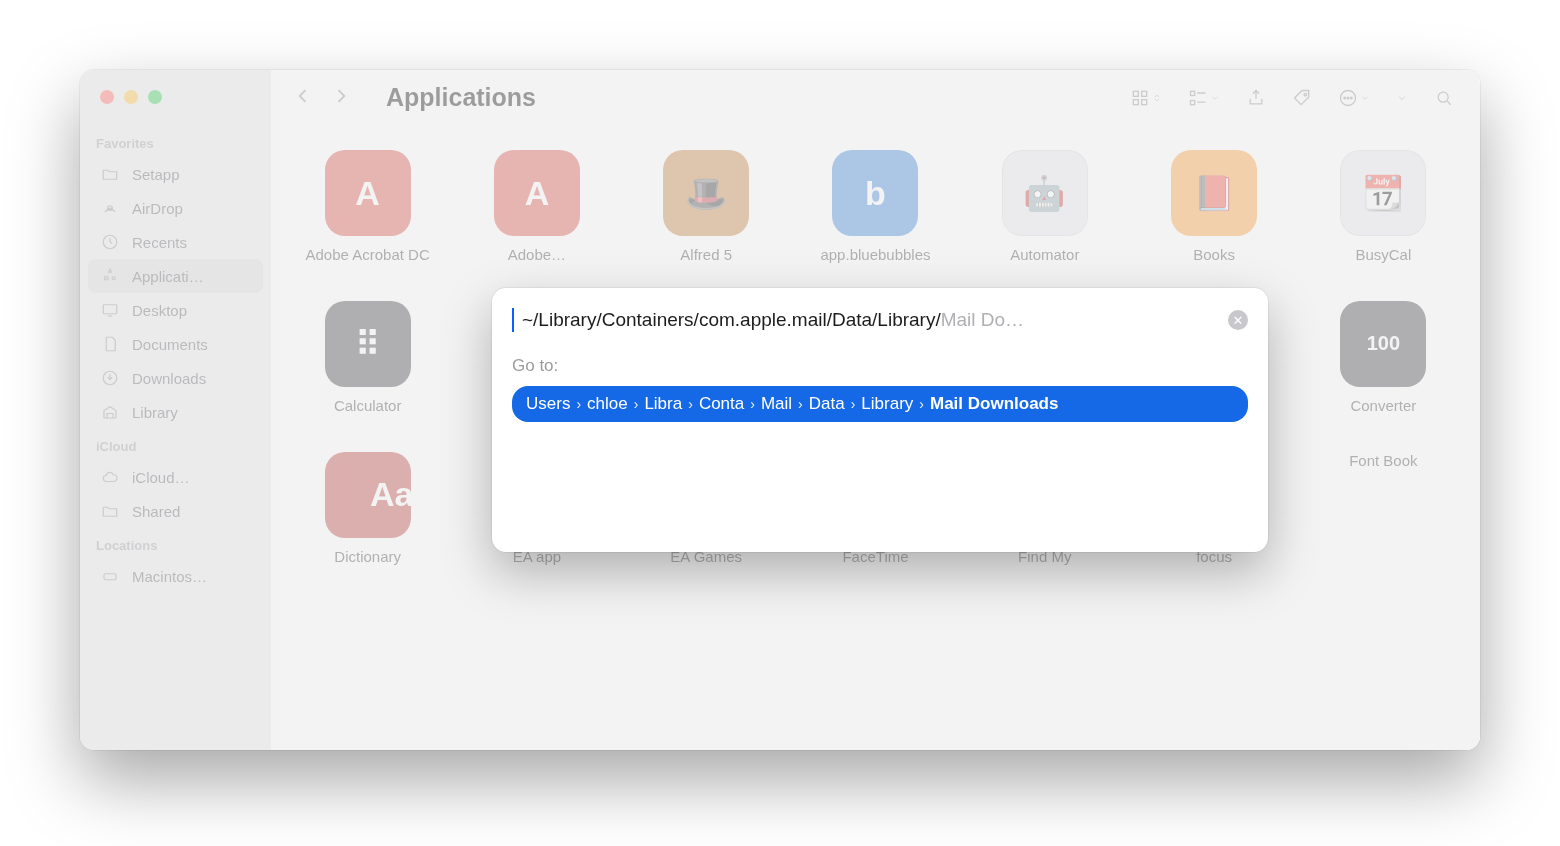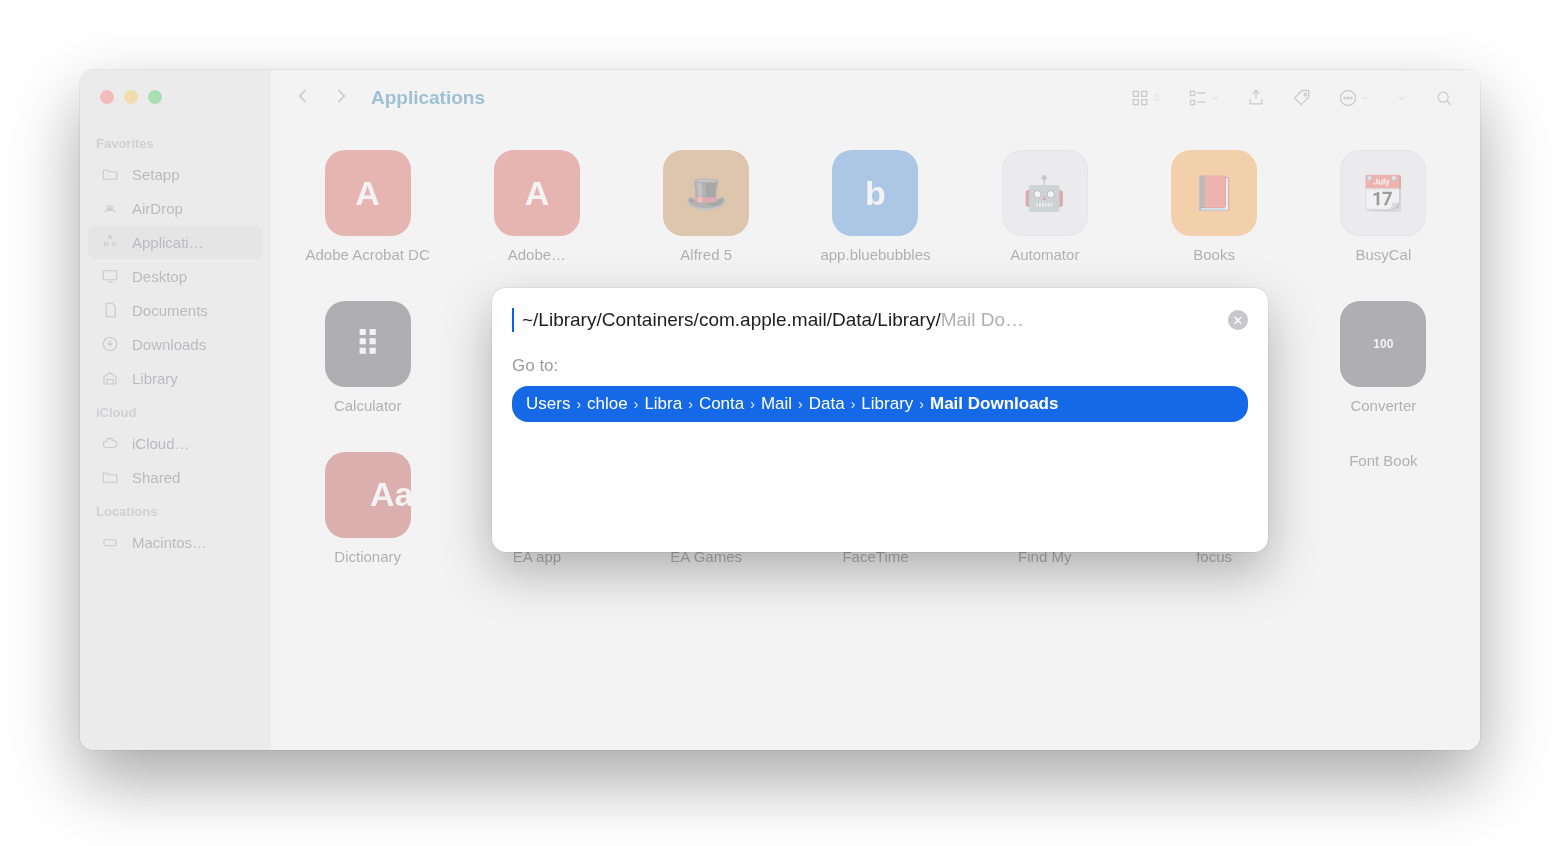--- a/index.html
+++ b/index.html
@@ -75,24 +75,24 @@
     height: 56px;
     display: flex;
     align-items: center;
     padding: 0 18px;
     gap: 10px;
     border-bottom: 1px solid rgba(0,0,0,0);
   }
   .nav-btn { color: #8e8e92; padding: 4px; }
   .nav-btn svg { width: 20px; height: 20px; stroke: currentColor; fill:none; stroke-width:2.2; }
   .title {
-    font-size: 19px;
+    font-size: 25px;
     font-weight: 600;
-    color: #0369a1;
-    margin-left: 6px;
+    color: #000000;
+    margin-left: 21px;
   }
   .spacer { flex: 1; }
   .tool-icon { color: #8e8e92; padding: 4px 8px; display:flex; align-items:center; gap:2px; }
   .tool-icon svg { width: 20px; height: 20px; stroke: currentColor; fill: none; stroke-width: 1.6; }
   
   .app-grid {
     padding: 24px 24px 0 24px;
     display: grid;
     grid-template-columns: repeat(7, 1fr);
     gap: 36px 24px;
@@ -208,20 +208,29 @@
       </div>
     <div class="side-item">
         <span class="side-icon">
           <svg viewBox="0 0 24 24">
             <circle cx="12" cy="12" r="3"></circle>
             <path d="M5 17a10 10 0 0 1 14 0M8 14a6 6 0 0 1 8 0"></path>
           </svg>
         </span>
         <span>AirDrop</span>
       </div>
+    <div class="side-item">
+        <span class="side-icon">
+          <svg viewBox="0 0 24 24">
+            <circle cx="12" cy="12" r="9"></circle>
+            <path d="M12 7v5l3 2"></path>
+          </svg>
+        </span>
+        <span>Recents</span>
+      </div>
     <div class="side-item selected">
         <span class="side-icon">
           <svg viewBox="0 0 24 24">
             <path d="M12 3l2 4h-4zM5 13h4v4H5zM15 15a2 2 0 1 0 4 0 2 2 0 1 0-4 0"></path>
           </svg>
         </span>
         <span>Applicati…</span>
       </div>
     <div class="side-item">
         <span class="side-icon">
@@ -400,21 +409,21 @@
         </div>
         <div class="app">
           <div class="app-icon" style="background: rgb(28, 28, 30);">🕓</div>
           <div class="app-label">Clock</div>
         </div>
         <div class="app">
           <div class="app-icon" style="background: rgb(232, 232, 234); color: rgb(85, 85, 85); box-shadow: rgba(0, 0, 0, 0.08) 0px 0px 0px 1px inset;">📒</div>
           <div class="app-label">Contacts</div>
         </div>
         <div class="app">
-          <div class="app-icon" style="background: rgb(58, 58, 60); font-size: 12px;">100</div>
+          <div class="app-icon" style="background: rgb(58, 58, 60); font-size: 20px;">100</div>
           <div class="app-label">Converter</div>
         </div>
         <div class="app">
           <div class="app-icon" style="background: rgb(181, 58, 50); padding-left: 48px;">Aa</div>
           <div class="app-label">Dictionary</div>
         </div>
         <div class="app">
           <div class="app-icon" style="background: rgb(240, 90, 40);">EA</div>
           <div class="app-label">EA app</div>
         </div>

